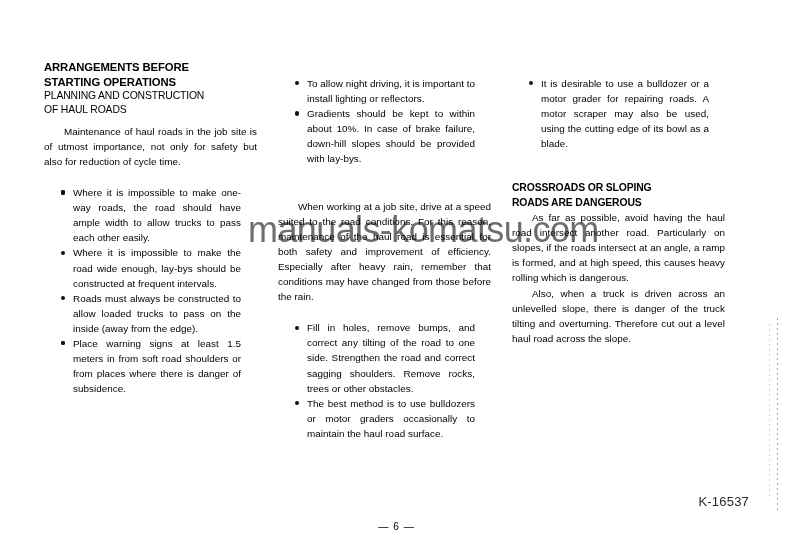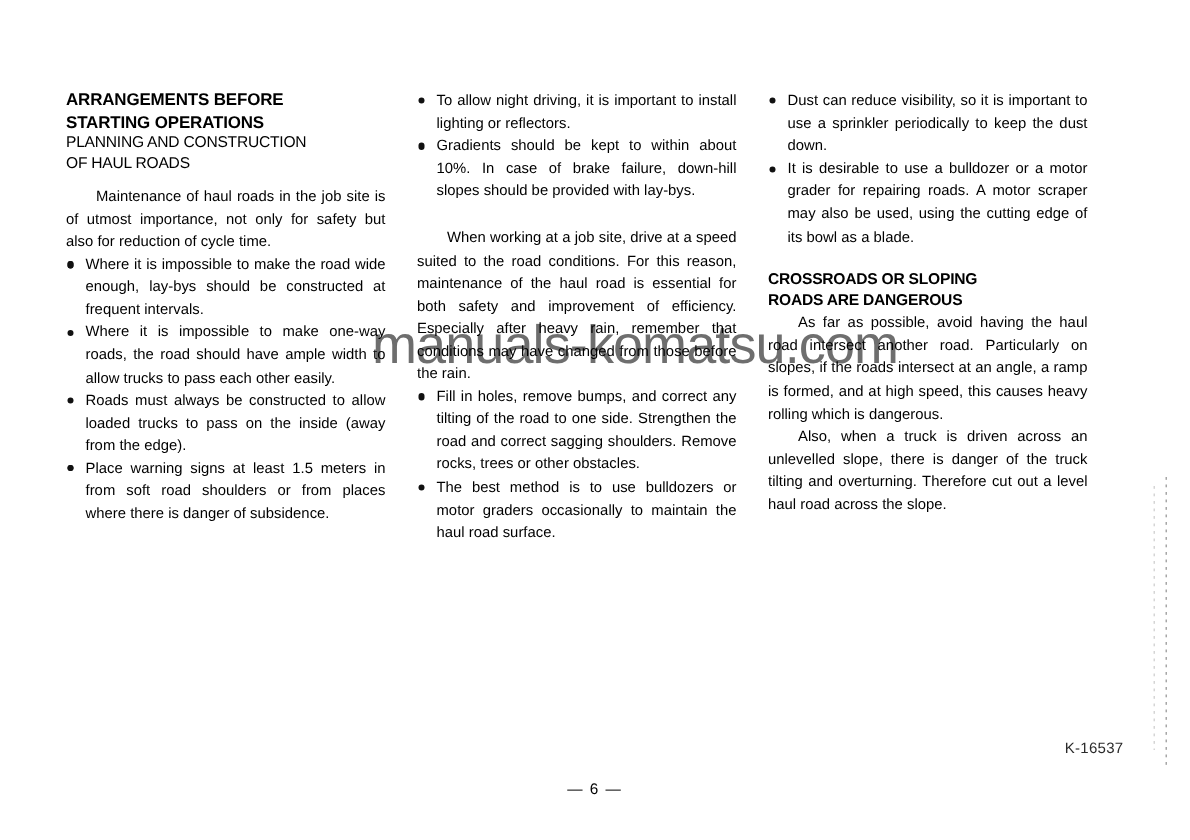--- a/index.html
+++ b/index.html
@@ -76,21 +76,21 @@
   .para.indent { text-indent: 20px; }
 
   
   .sp-6  { height: 6px; }
   .sp-14 { height: 14px; }
   .sp-16 { height: 16px; }
 
   
   ul.blist {
     list-style: none;
-    margin: 0;
+    margin: 16px;
     padding: 0;
   }
   ul.blist > li {
     position: relative;
     padding-left: 13px;
     font-size: 9.9px;
     line-height: 15.1px;
     text-align: justify;
     text-align-last: left;
     letter-spacing: 0.02px;
@@ -128,21 +128,21 @@
     right: 0;
     top: 521px;
     text-align: center;
     font-size: 10.2px;
     letter-spacing: 1px;
   }
   .doc-code {
     position: absolute;
     right: 44px;
     top: 494px;
-    font-size: 10px;
+    font-size: 13px;
     color: #2b2b2b;
     letter-spacing: 0.2px;
   }
 
   
   .edge-rule {
     position: absolute;
     right: 15px;
     top: 318px;
     width: 1px;
@@ -172,25 +172,25 @@
       <div class="h-minor">PLANNING AND CONSTRUCTION
 OF HAUL ROADS</div>
       <div class="sp-6"></div>
       <p class="para indent">Maintenance of haul roads in the job site is of utmost importance, not only for safety but also for reduction of cycle time.</p>
       <ul class="blist">
         <li>
           <span class="dot"></span>
         </li>
         <li>
           <span class="dot"></span>
+          <span>Where it is impossible to make one-way roads, the road should have ample width to allow trucks to pass each other easily.</span>
+        </li>
+        <li>
+          <span class="dot"></span>
           <span>Where it is impossible to make the road wide enough, lay-bys should be constructed at frequent intervals.</span>
-        </li>
-        <li>
-          <span class="dot"></span>
-          <span>Where it is impossible to make one-way roads, the road should have ample width to allow trucks to pass each other easily.</span>
         </li>
         <li>
           <span class="dot"></span>
           <span>Roads must always be constructed to allow loaded trucks to pass on the inside (away from the edge).</span>
         </li>
         <li>
           <span class="dot"></span>
         </li>
         <li>
           <span class="dot"></span>
@@ -219,24 +219,20 @@
         </li>
         <li>
           <span class="dot"></span>
           <span>The best method is to use bulldozers or motor graders occasionally to maintain the haul road surface.</span>
         </li>
       </ul>
     </div>
 
     <div class="col">
       <ul class="blist">
-        <li>
-          <span class="dot"></span>
-          <span>Dust can reduce visibility, so it is important to use a sprinkler periodically to keep the dust down.</span>
-        </li>
         <li>
           <span class="dot"></span>
           <span>It is desirable to use a bulldozer or a motor grader for repairing roads. A motor scraper may also be used, using the cutting edge of its bowl as a blade.</span>
         </li>
       </ul>
       <div class="sp-14"></div>
       <div class="h-sec">CROSSROADS OR SLOPING
 ROADS ARE DANGEROUS</div>
       <p class="para indent">As far as possible, avoid having the haul road intersect another road. Particularly on slopes, if the roads intersect at an angle, a ramp is formed, and at high speed, this causes heavy rolling which is dangerous.</p>
       <p class="para indent">Also, when a truck is driven across an unlevelled slope, there is danger of the truck tilting and overturning. Therefore cut out a level haul road across the slope.</p>

